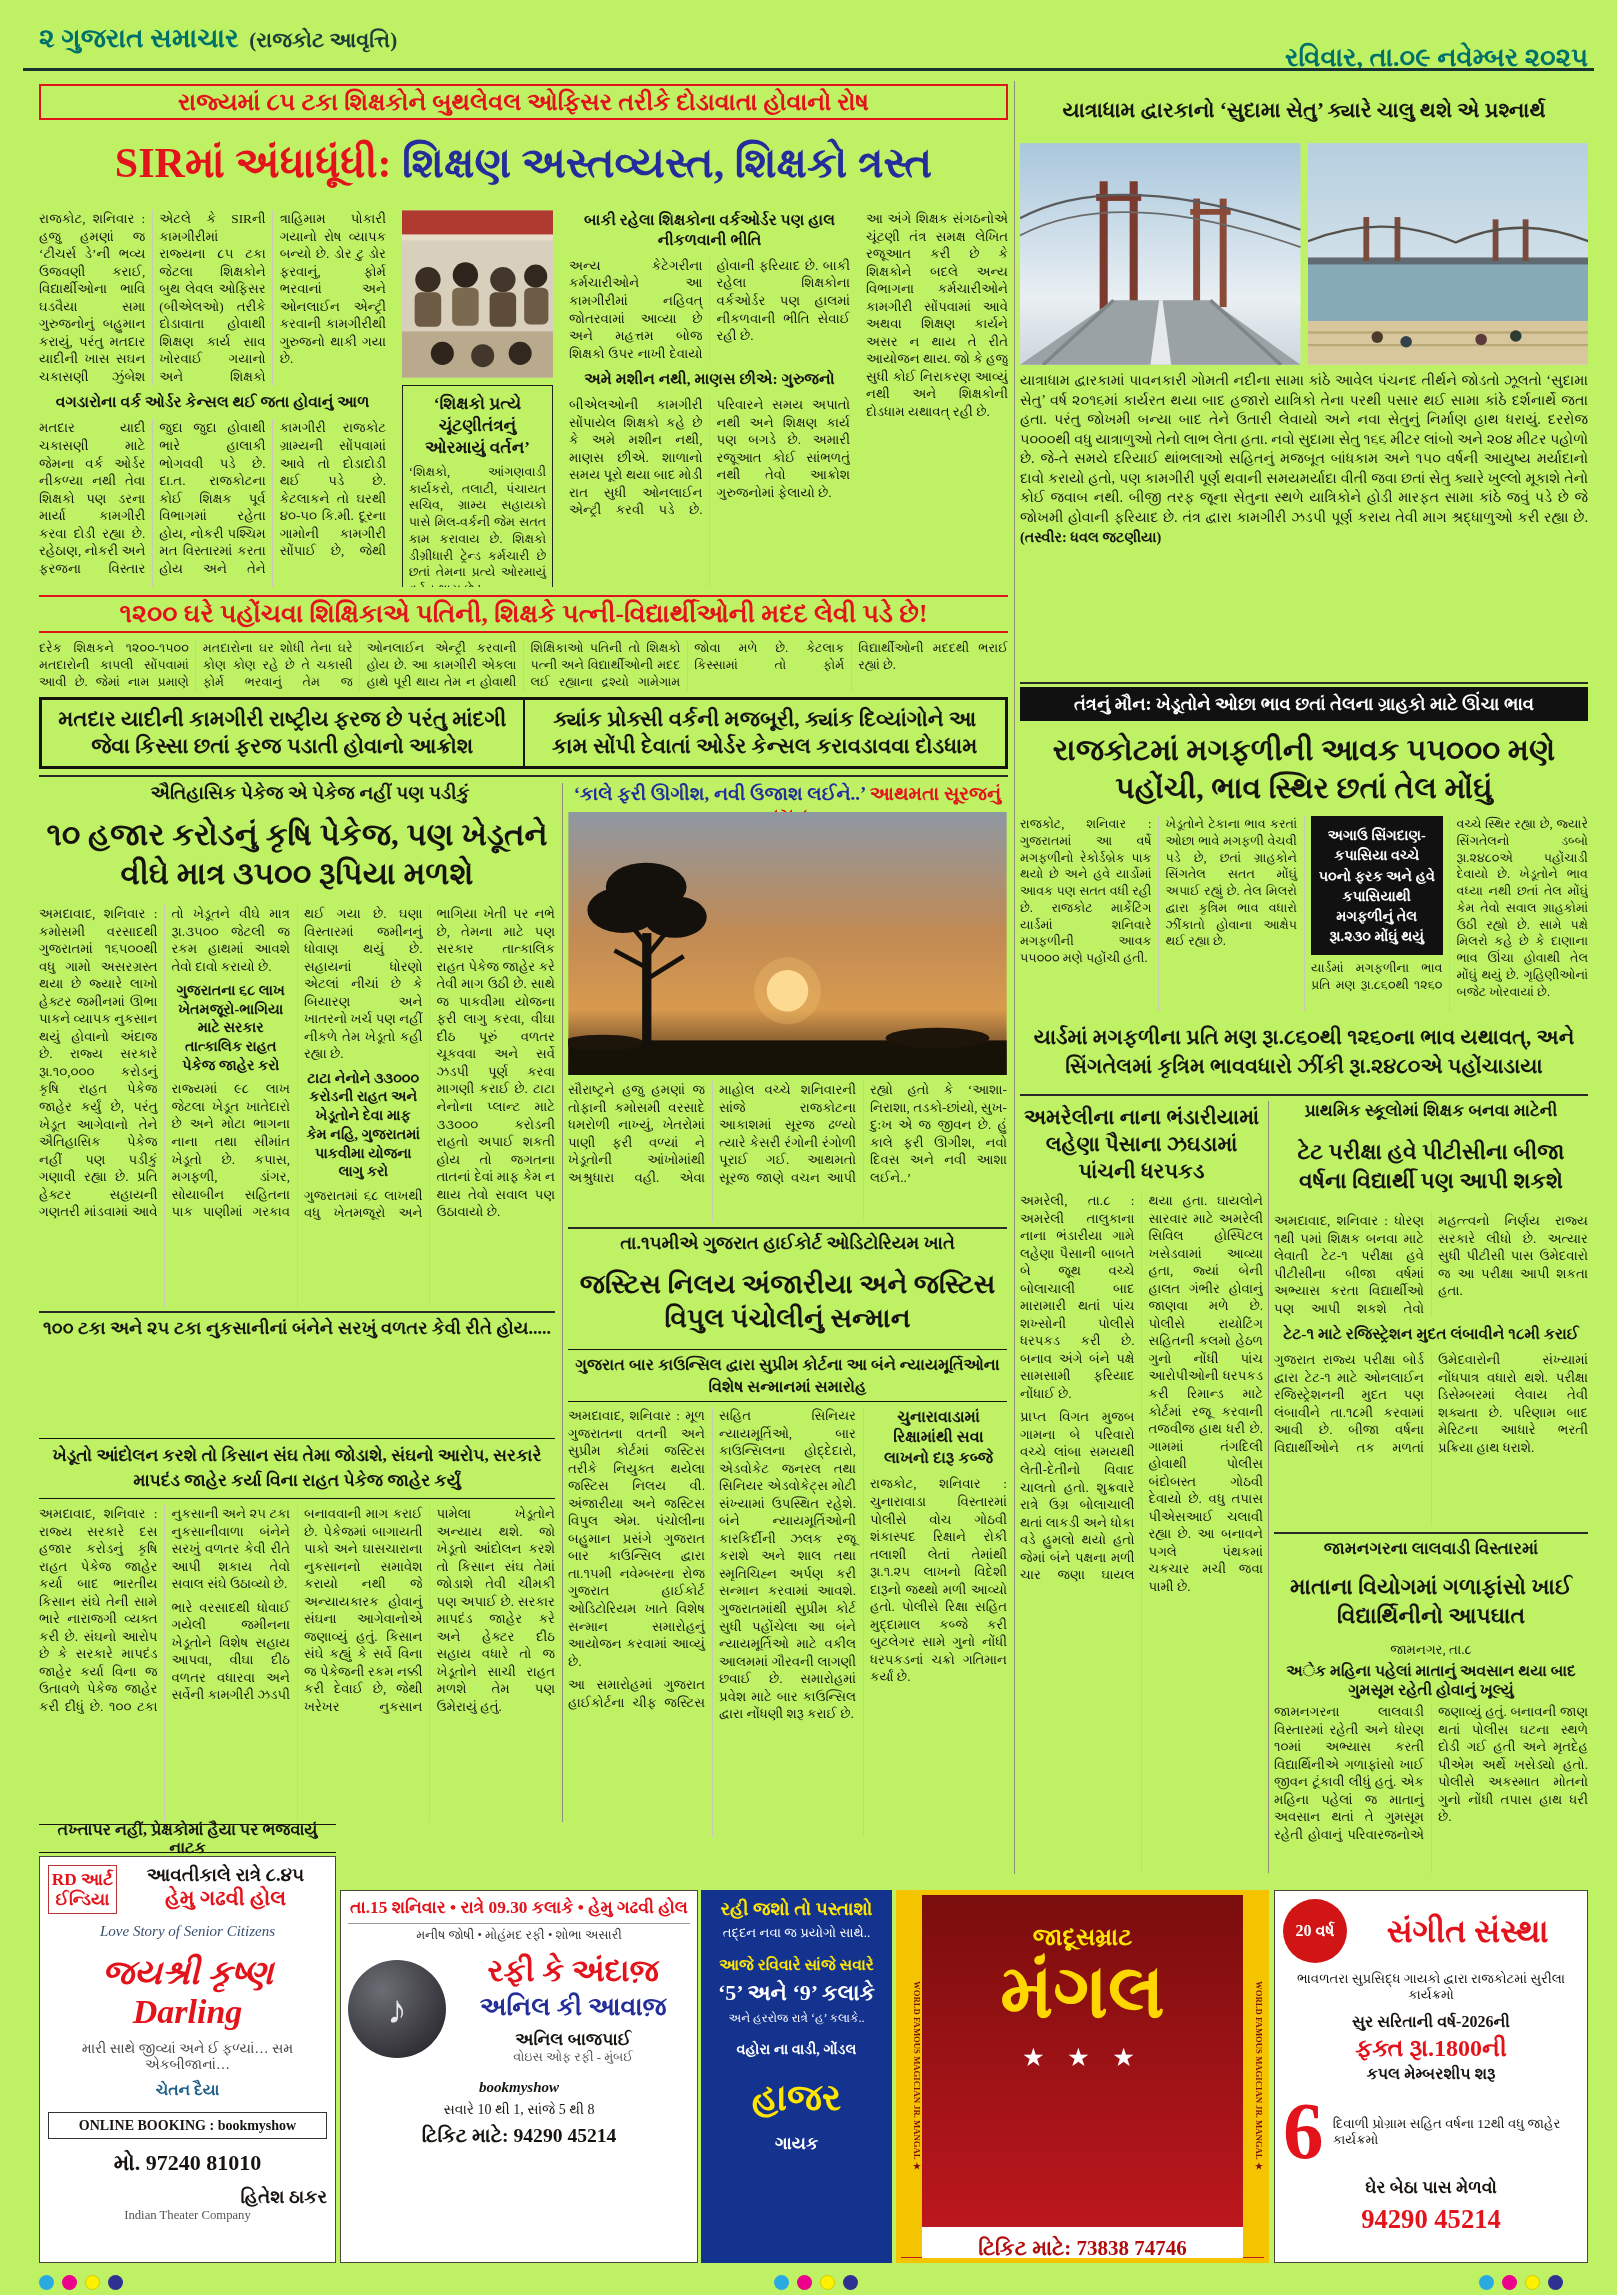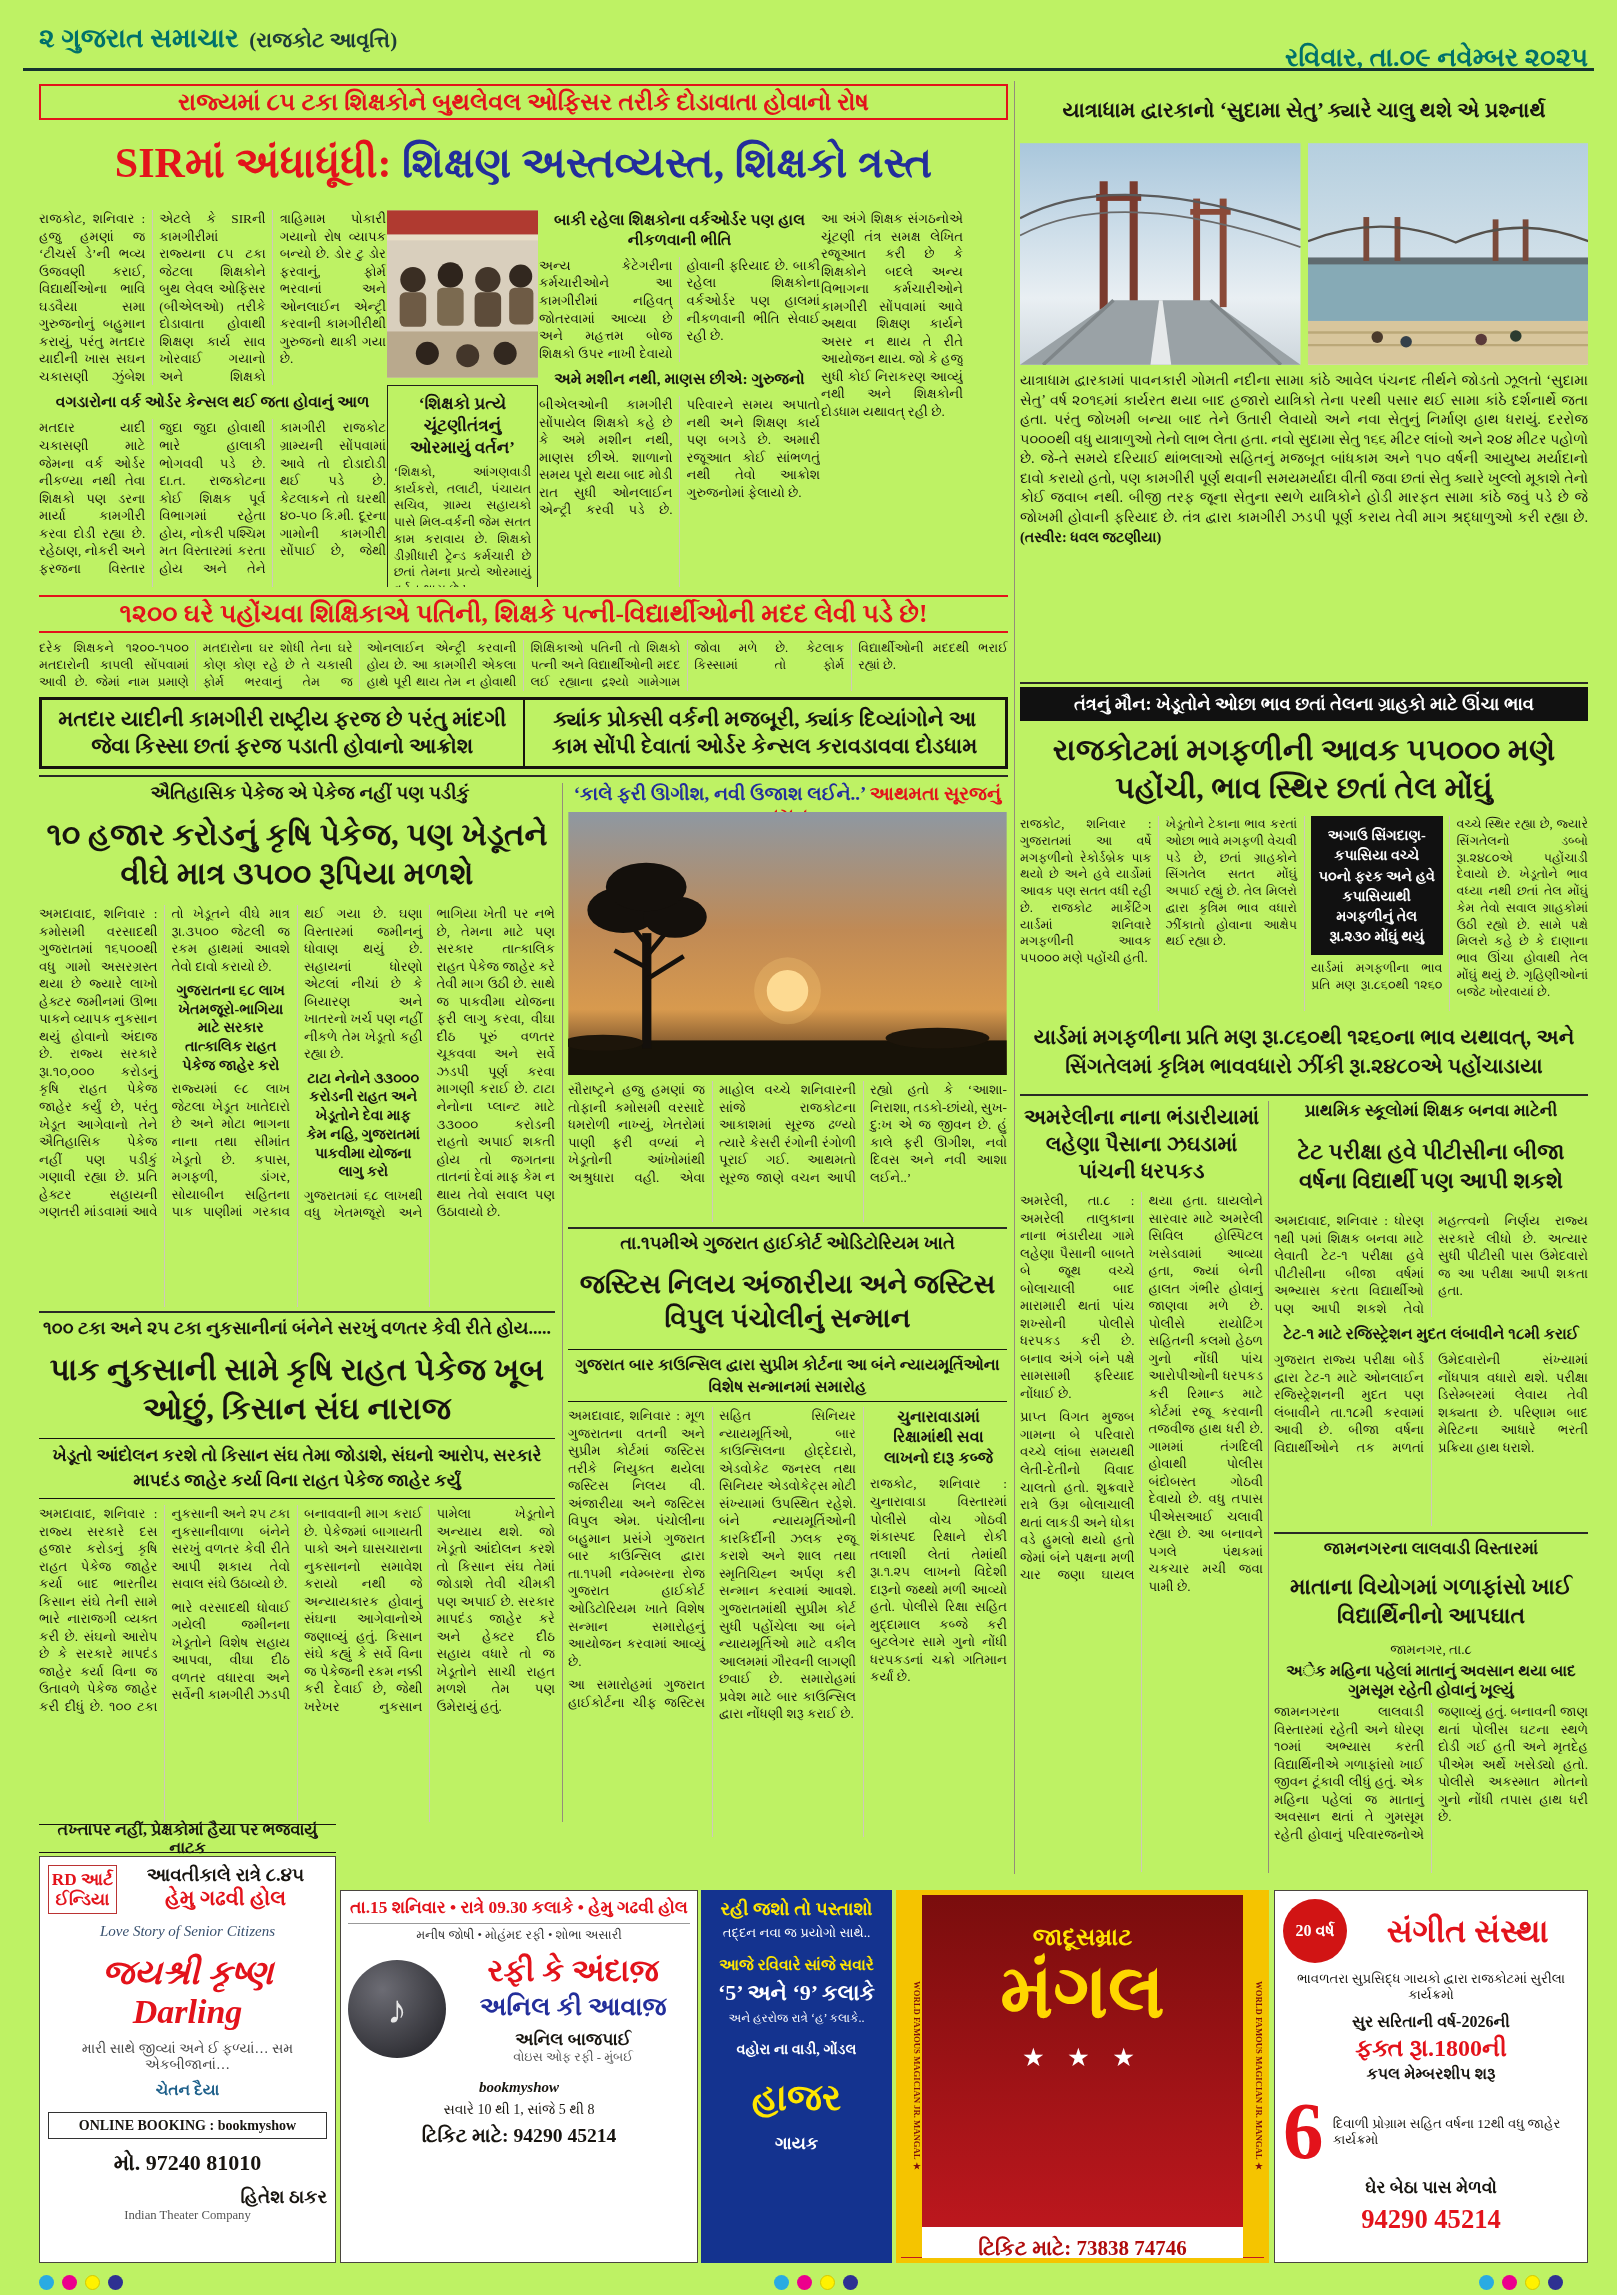--- a/index.html
+++ b/index.html
@@ -49,21 +49,21 @@
   <div class="abs vr" style="left:1014px;top:81px;width:1.2px;height:1793px"></div>
 
   <div class="abs kicker-red hwrap" style="left:39px;top:84px;width:969px;height:36px;font-size:24px">રાજ્યમાં ૮૫ ટકા શિક્ષકોને બુથલેવલ ઓફિસર તરીકે દોડાવાતા હોવાનો રોષ</div>
 
   <div class="abs hwrap" style="left:39px;top:125px;width:969px;height:76px">
     <span class="b" style="font-size:42px;line-height:1.05">
       <span class="redtxt">SIRમાં અંધાધૂંધી:</span><span class="bluetxt"> શિક્ષણ અસ્તવ્યસ્ત, શિક્ષકો ત્રસ્ત</span>
     </span>
   </div>
 
-  <div class="abs ov" style="left:39px;top:210px;width:969px;height:377px;display:flex;gap:1px">
+  <div class="abs ov" style="left:39px;top:210px;width:969px;height:377px;display:flex;gap:16px">
     <div class="bt cols n3 ov" style="width:347px">
       <p>રાજકોટ, શનિવાર : હજુ હમણાં જ ‘ટીચર્સ ડે’ની ભવ્ય ઉજવણી કરાઈ, વિદ્યાર્થીઓના ભાવિ ઘડવૈયા સમા ગુરુજનોનું બહુમાન કરાયું, પરંતુ મતદાર યાદીની ખાસ સઘન ચકાસણી ઝુંબેશ એટલે કે SIRની કામગીરીમાં રાજ્યના ૮૫ ટકા જેટલા શિક્ષકોને બુથ લેવલ ઓફિસર (બીએલઓ) તરીકે દોડાવાતા હોવાથી શિક્ષણ કાર્ય સાવ ખોરવાઈ ગયાનો અને શિક્ષકો ત્રાહિમામ પોકારી ગયાનો રોષ વ્યાપક બન્યો છે. ડોર ટુ ડોર ફરવાનું, ફોર્મ ભરવાનાં અને ઓનલાઈન એન્ટ્રી કરવાની કામગીરીથી ગુરુજનો થાકી ગયા છે.</p>
       <div class="sub span-all">વગડારોના વર્ક ઓર્ડર કેન્સલ થઈ જતા હોવાનું આળ</div>
       <p>મતદાર યાદી ચકાસણી માટે જેમના વર્ક ઓર્ડર નીકળ્યા નથી તેવા શિક્ષકો પણ ડરના માર્યા કામગીરી કરવા દોડી રહ્યા છે. રહેઠાણ, નોકરી અને ફરજના વિસ્તાર જુદા જુદા હોવાથી ભારે હાલાકી ભોગવવી પડે છે. દા.ત. રાજકોટના કોઈ શિક્ષક પૂર્વ વિભાગમાં રહેતા હોય, નોકરી પશ્ચિમ મત વિસ્તારમાં કરતા હોય અને તેને કામગીરી રાજકોટ ગ્રામ્યની સોંપવામાં આવે તો દોડાદોડી થઈ પડે છે. કેટલાકને તો ઘરથી ૪૦-૫૦ કિ.મી. દૂરના ગામોની કામગીરી સોંપાઈ છે, જેથી આખો દિવસ ધક્કા ખાવા પડે છે.</p>
     </div>
     <div style="width:151px">
       <svg viewBox="0 0 262 290" width="151" height="168">
         <rect width="262" height="290" fill="#d9cfbd"></rect>
         <rect y="0" width="262" height="42" fill="#b03a30"></rect>
         <rect y="42" width="262" height="10" fill="#e8ddc6"></rect>
@@ -117,21 +117,20 @@
     <p>અમદાવાદ, શનિવાર : કમોસમી વરસાદથી ગુજરાતમાં ૧૬૫૦૦થી વધુ ગામો અસરગ્રસ્ત થયા છે જ્યારે લાખો હેક્ટર જમીનમાં ઊભા પાકને વ્યાપક નુકસાન થયું હોવાનો અંદાજ છે. રાજ્ય સરકારે રૂા.૧૦,૦૦૦ કરોડનું કૃષિ રાહત પેકેજ જાહેર કર્યું છે, પરંતુ ખેડૂત આગેવાનો તેને ઐતિહાસિક પેકેજ નહીં પણ પડીકું ગણાવી રહ્યા છે. પ્રતિ હેક્ટર સહાયની ગણતરી માંડવામાં આવે તો ખેડૂતને વીઘે માત્ર રૂા.૩૫૦૦ જેટલી જ રકમ હાથમાં આવશે તેવો દાવો કરાયો છે.</p>
     <div class="subcol">ગુજરાતના ૬૮ લાખ ખેતમજૂરો-ભાગિયા માટે સરકાર તાત્કાલિક રાહત પેકેજ જાહેર કરો</div>
     <p>રાજ્યમાં ૯૮ લાખ જેટલા ખેડૂત ખાતેદારો છે અને મોટા ભાગના નાના તથા સીમાંત ખેડૂતો છે. કપાસ, મગફળી, ડાંગર, સોયાબીન સહિતના પાક પાણીમાં ગરકાવ થઈ ગયા છે. ઘણા વિસ્તારમાં જમીનનું ધોવાણ થયું છે. સહાયનાં ધોરણો એટલાં નીચાં છે કે બિયારણ અને ખાતરનો ખર્ચ પણ નહીં નીકળે તેમ ખેડૂતો કહી રહ્યા છે.</p>
     <div class="subcol">ટાટા નેનોને ૩૩૦૦૦ કરોડની રાહત અને ખેડૂતોને દેવા માફ કેમ નહિ, ગુજરાતમાં પાકવીમા યોજના લાગુ કરો</div>
     <p>ગુજરાતમાં ૬૮ લાખથી વધુ ખેતમજૂરો અને ભાગિયા ખેતી પર નભે છે, તેમના માટે પણ સરકાર તાત્કાલિક રાહત પેકેજ જાહેર કરે તેવી માગ ઉઠી છે. સાથે જ પાકવીમા યોજના ફરી લાગુ કરવા, વીઘા દીઠ પૂરું વળતર ચૂકવવા અને સર્વે ઝડપી પૂર્ણ કરવા માગણી કરાઈ છે. ટાટા નેનોના પ્લાન્ટ માટે ૩૩૦૦૦ કરોડની રાહતો અપાઈ શકતી હોય તો જગતના તાતનાં દેવાં માફ કેમ ન થાય તેવો સવાલ પણ ઉઠાવાયો છે.</p>
   </div>
 
   <div class="abs hr" style="left:39px;top:1311px;width:516px;height:1.7px"></div>
 
   <div class="abs b ctr" style="left:39px;top:1318px;width:516px;font-size:18px">૧૦૦ ટકા અને ૨૫ ટકા નુકસાનીનાં બંનેને સરખું વળતર કેવી રીતે હોય.....</div>
-  <div class="abs hwrap b" style="left:39px;top:1346px;width:516px;height:88px;font-size:31px;line-height:1.25">પાક નુકસાની સામે કૃષિ રાહત પેકેજ ખૂબ ઓછું, કિસાન સંઘ નારાજ</div>
   <div class="abs hwrap b" style="left:39px;top:1438px;width:516px;height:61px;font-size:17.3px;line-height:1.4;border-top:1.7px solid #17140f;border-bottom:1.7px solid #17140f;padding:2.3px 5.8px">ખેડૂતો આંદોલન કરશે તો કિસાન સંઘ તેમા જોડાશે, સંઘનો આરોપ, સરકારે માપદંડ જાહેર કર્યા વિના રાહત પેકેજ જાહેર કર્યું</div>
   <div class="abs bt cols n4 ov" style="left:39px;top:1505px;width:516px;height:317px">
     <p>અમદાવાદ, શનિવાર : રાજ્ય સરકારે દસ હજાર કરોડનું કૃષિ રાહત પેકેજ જાહેર કર્યા બાદ ભારતીય કિસાન સંઘે તેની સામે ભારે નારાજગી વ્યક્ત કરી છે. સંઘનો આરોપ છે કે સરકારે માપદંડ જાહેર કર્યા વિના જ ઉતાવળે પેકેજ જાહેર કરી દીધું છે. ૧૦૦ ટકા નુકસાની અને ૨૫ ટકા નુકસાનીવાળા બંનેને સરખું વળતર કેવી રીતે આપી શકાય તેવો સવાલ સંઘે ઉઠાવ્યો છે.</p>
     <p>ભારે વરસાદથી ધોવાઈ ગયેલી જમીનના ખેડૂતોને વિશેષ સહાય આપવા, વીઘા દીઠ વળતર વધારવા અને સર્વેની કામગીરી ઝડપી બનાવવાની માગ કરાઈ છે. પેકેજમાં બાગાયતી પાકો અને ઘાસચારાના નુકસાનનો સમાવેશ કરાયો નથી જે અન્યાયકારક હોવાનું સંઘના આગેવાનોએ જણાવ્યું હતું. કિસાન સંઘે કહ્યું કે સર્વે વિના જ પેકેજની રકમ નક્કી કરી દેવાઈ છે, જેથી ખરેખર નુકસાન પામેલા ખેડૂતોને અન્યાય થશે. જો ખેડૂતો આંદોલન કરશે તો કિસાન સંઘ તેમાં જોડાશે તેવી ચીમકી પણ અપાઈ છે. સરકાર માપદંડ જાહેર કરે અને હેક્ટર દીઠ સહાય વધારે તો જ ખેડૂતોને સાચી રાહત મળશે તેમ પણ ઉમેરાયું હતું.</p>
   </div>
 
   <div class="abs ctr b" style="left:568px;top:783px;width:439px;font-size:19px">
     <span class="bluetxt">‘કાલે ફરી ઊગીશ, નવી ઉજાશ લઈને..’</span><span class="redtxt"> આથમતા સૂરજનું વચન</span>
   </div>
   <svg class="abs" style="left:568px;top:812px" viewBox="0 0 760 456" width="439" height="263">

